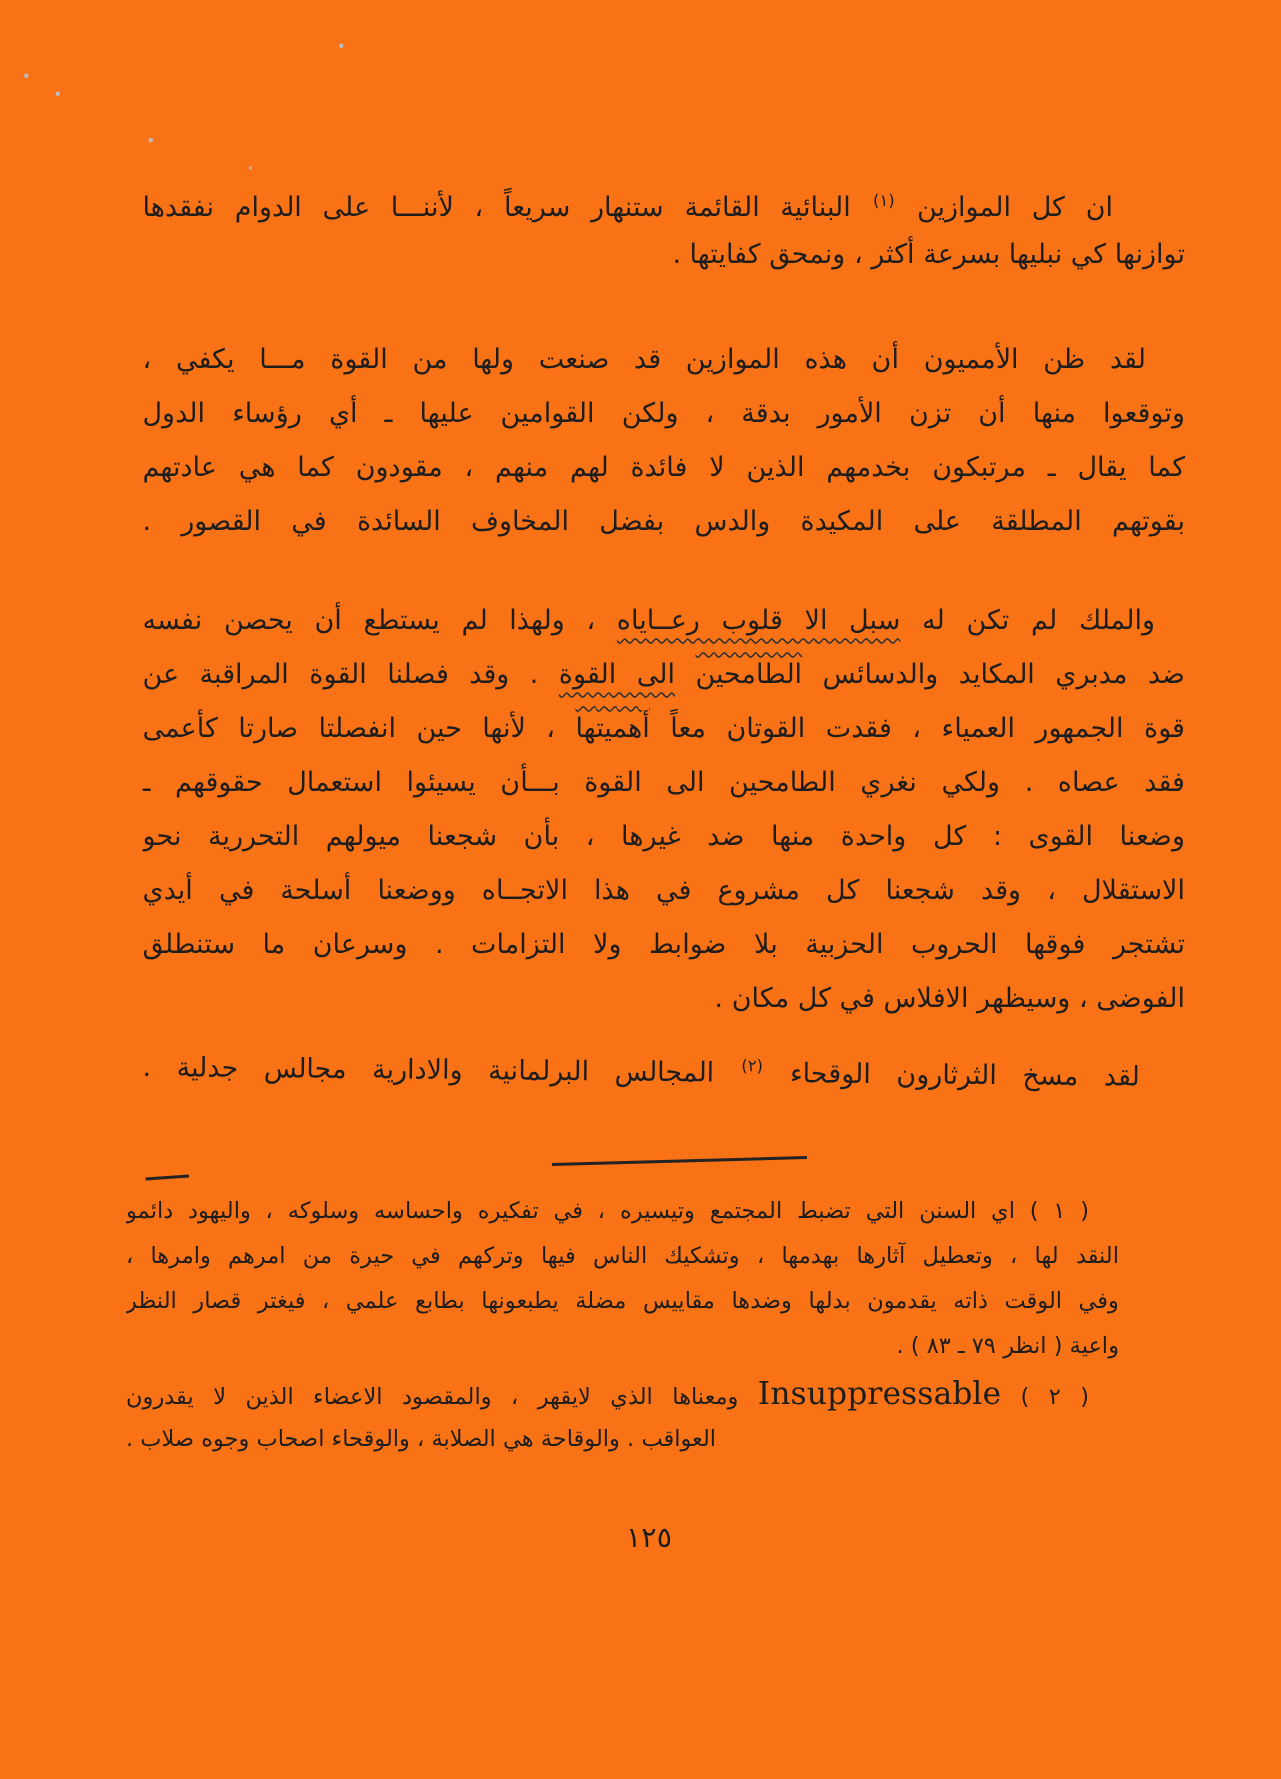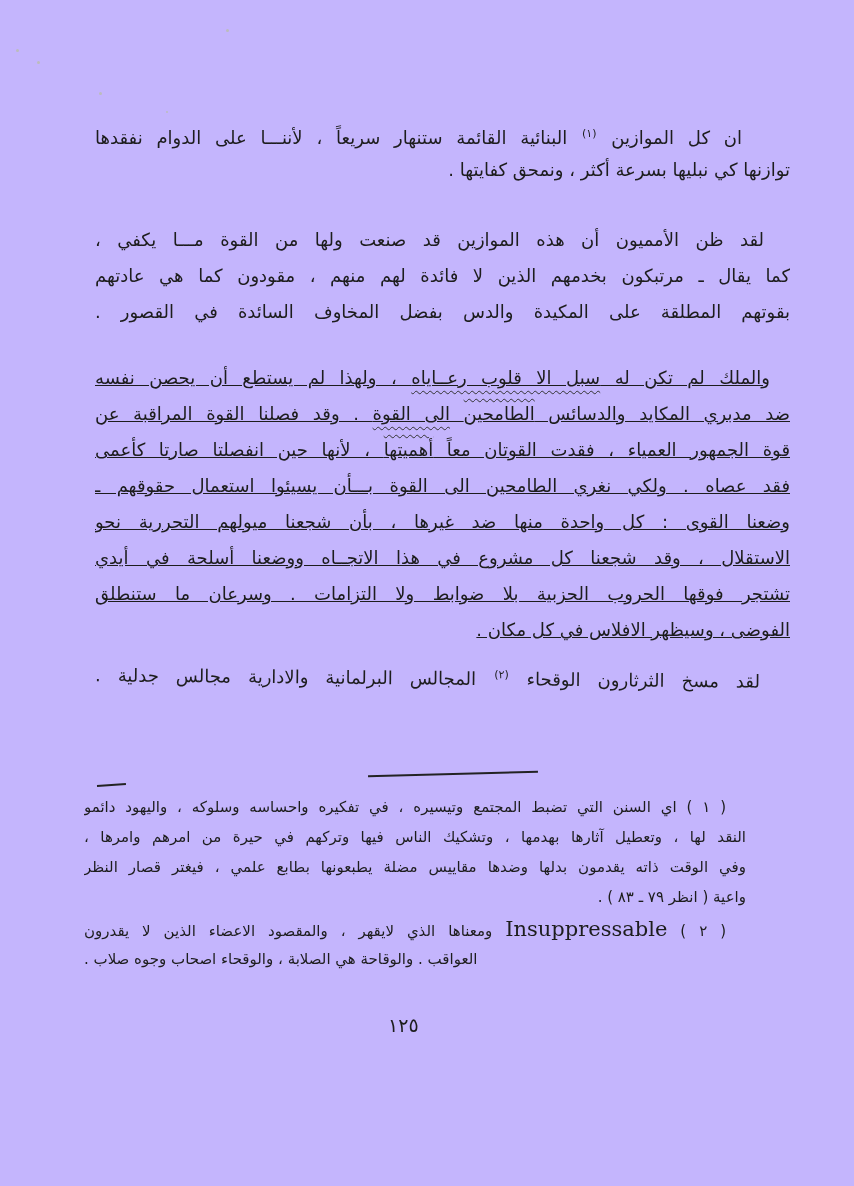--- a/index.html
+++ b/index.html
@@ -1,33 +1,33 @@
 <!DOCTYPE html>
 <html lang="ar" dir="rtl"><head>
 <meta charset="utf-8">
 <style>
   html,body{margin:0;padding:0;}
   body{
     width:854px;height:1186px;position:relative;overflow:hidden;
     background:#ffffff;color:#1d1d1d;
     font-family:"DejaVu Sans",sans-serif;
   }
-  .page{position:absolute;inset:0;background:#c4b5fd;}
+  .page{position:absolute;inset:0;background:#f97316;}
   
   #main-text{
     position:absolute;top:116px;right:64px;width:695px;
     direction:rtl;font-size:18px;line-height:36px;
   }
   .line{height:36px;overflow:hidden;text-align:justify;text-align-last:justify;}
   .line.last-right{text-align-last:right;}
   .line.last-left{text-align-last:left;}
   .para{margin:0;}
   #main-text .para:nth-child(1){margin-bottom:34px;}
   #main-text .para:nth-child(2){margin-bottom:30px;}
-  #main-text .para:nth-child(3){margin-bottom:12px;text-decoration:underline;}
+  #main-text .para:nth-child(3){margin-bottom:12px;}
   #main-text .para:nth-child(4){transform:rotate(.55deg);transform-origin:100% 50%;}
   
   #footnotes{
     position:absolute;top:792px;right:108px;width:662px;
     direction:rtl;font-size:15px;line-height:30px;
   }
   #footnotes .line{height:30px;}
   #footnotes .footnote{margin-bottom:2px;}
   
   .hand-underline{
@@ -45,41 +45,42 @@
   .fn-sep{
     position:absolute;left:368px;top:773px;width:170px;height:0;
     border-top:2px solid #232323;transform:rotate(-1.6deg);
   }
   .fn-sep-dash{
     position:absolute;left:97px;top:784px;width:29px;height:0;
     border-top:2px solid #232323;transform:rotate(-4deg);
   }
   .page-number{
     position:absolute;top:1014px;left:388px;width:60px;
-    text-align:left;font-size:19px;direction:rtl;letter-spacing:2px;
+    text-align:right;font-size:19px;direction:rtl;letter-spacing:2px;
   }
   .speck{position:absolute;width:3px;height:3px;border-radius:50%;background:#bcbcbc;}
   .speck.s1{left:226px;top:29px;}
   .speck.s2{left:16px;top:49px;}
   .speck.s3{left:37px;top:61px;}
   .speck.s4{left:99px;top:92px;}
   .speck.s5{left:166px;top:111px;width:2px;height:2px;}
 </style>
 </head>
 <body>
 
 <div class="page">
 
   <main id="main-text">
       <div class="para">
         <div class="line full" style="text-indent: 48px;">ان كل الموازين <sup class="fn-ref">(١)</sup> البنائية القائمة ستنهار سريعاً ، لأننـــا على الدوام نفقدها</div>
         <div class="line last-right">توازنها كي نبليها بسرعة أكثر ، ونمحق كفايتها .</div>
       </div>
       <div class="para">
         <div class="line full" style="text-indent: 26px;">لقد ظن الأمميون أن هذه الموازين قد صنعت ولها من القوة مـــا يكفي ،</div>
+        <div class="line full">وتوقعوا منها أن تزن الأمور بدقة ، ولكن القوامين عليها ـ أي رؤساء الدول</div>
         <div class="line full">كما يقال ـ مرتبكون بخدمهم الذين لا فائدة لهم منهم ، مقودون كما هي عادتهم</div>
         <div class="line full">بقوتهم المطلقة على المكيدة والدس بفضل المخاوف السائدة في القصور .</div>
       </div>
       <div class="para">
         <div class="line full" style="text-indent: 20px;">والملك لم تكن له <span class="hand-underline">سبل الا قلوب رعــاياه</span> ، ولهذا لم يستطع أن يحصن نفسه</div>
         <div class="line full">ضد مدبري المكايد والدسائس <span class="hand-overline">الطامحين</span> <span class="hand-underline">الى القوة</span> . وقد فصلنا القوة المراقبة عن</div>
         <div class="line full">قوة الجمهور العمياء ، فقدت القوتان معاً <span class="hand-overline">أهميتها</span> ، لأنها حين انفصلتا صارتا كأعمى</div>
         <div class="line full">فقد عصاه . ولكي نغري الطامحين الى القوة بـــأن يسيئوا استعمال حقوقهم ـ</div>
         <div class="line full">وضعنا القوى : كل واحدة منها ضد غيرها ، بأن شجعنا ميولهم التحررية نحو</div>
         <div class="line full">الاستقلال ، وقد شجعنا كل مشروع في هذا الاتجــاه ووضعنا أسلحة في أيدي</div>

